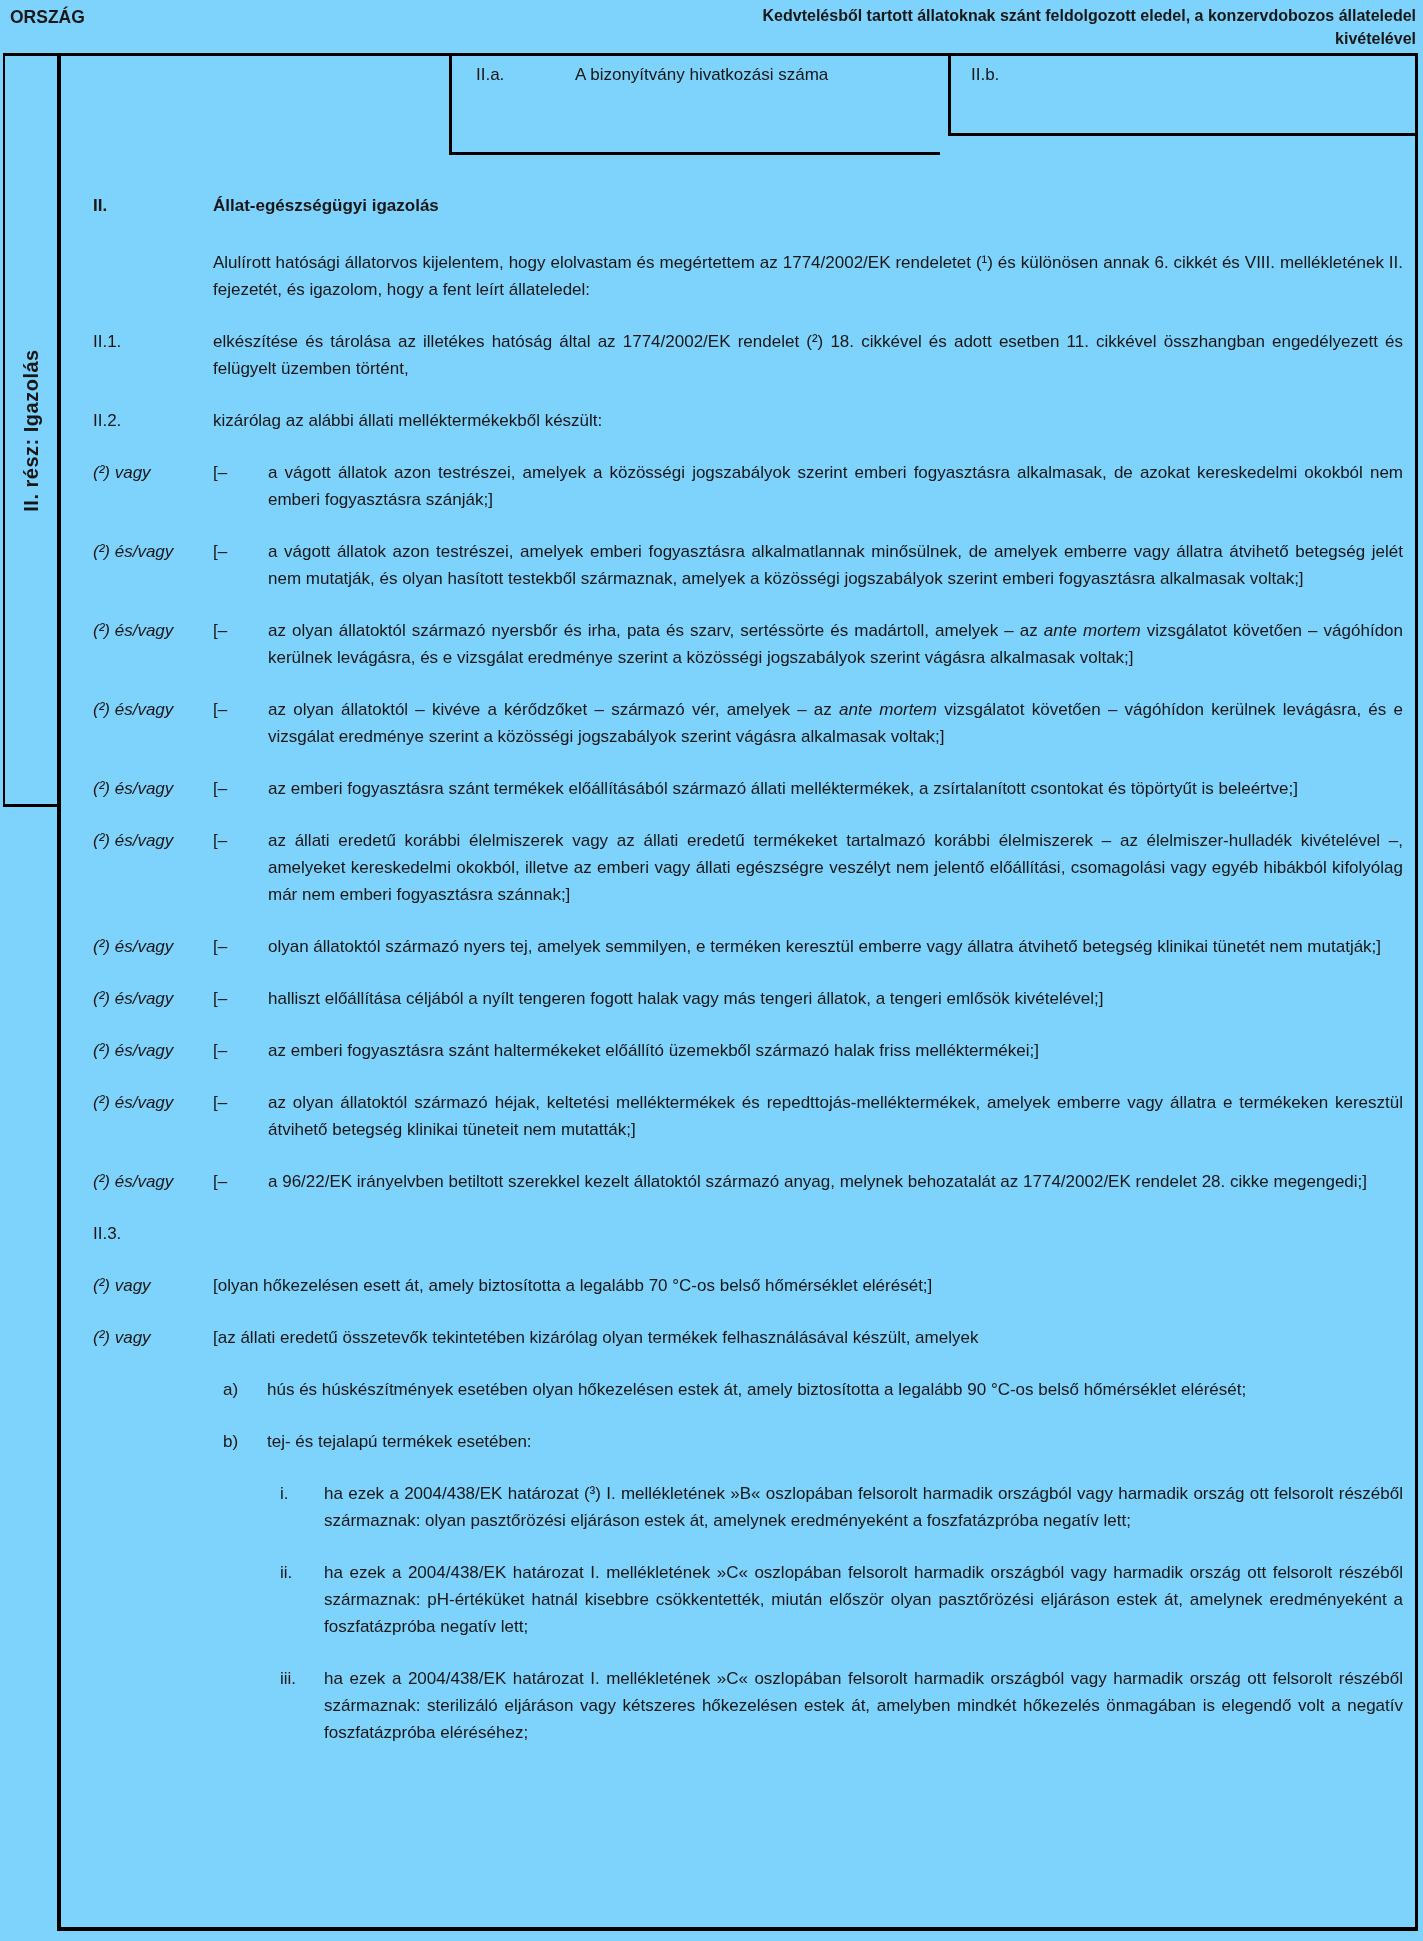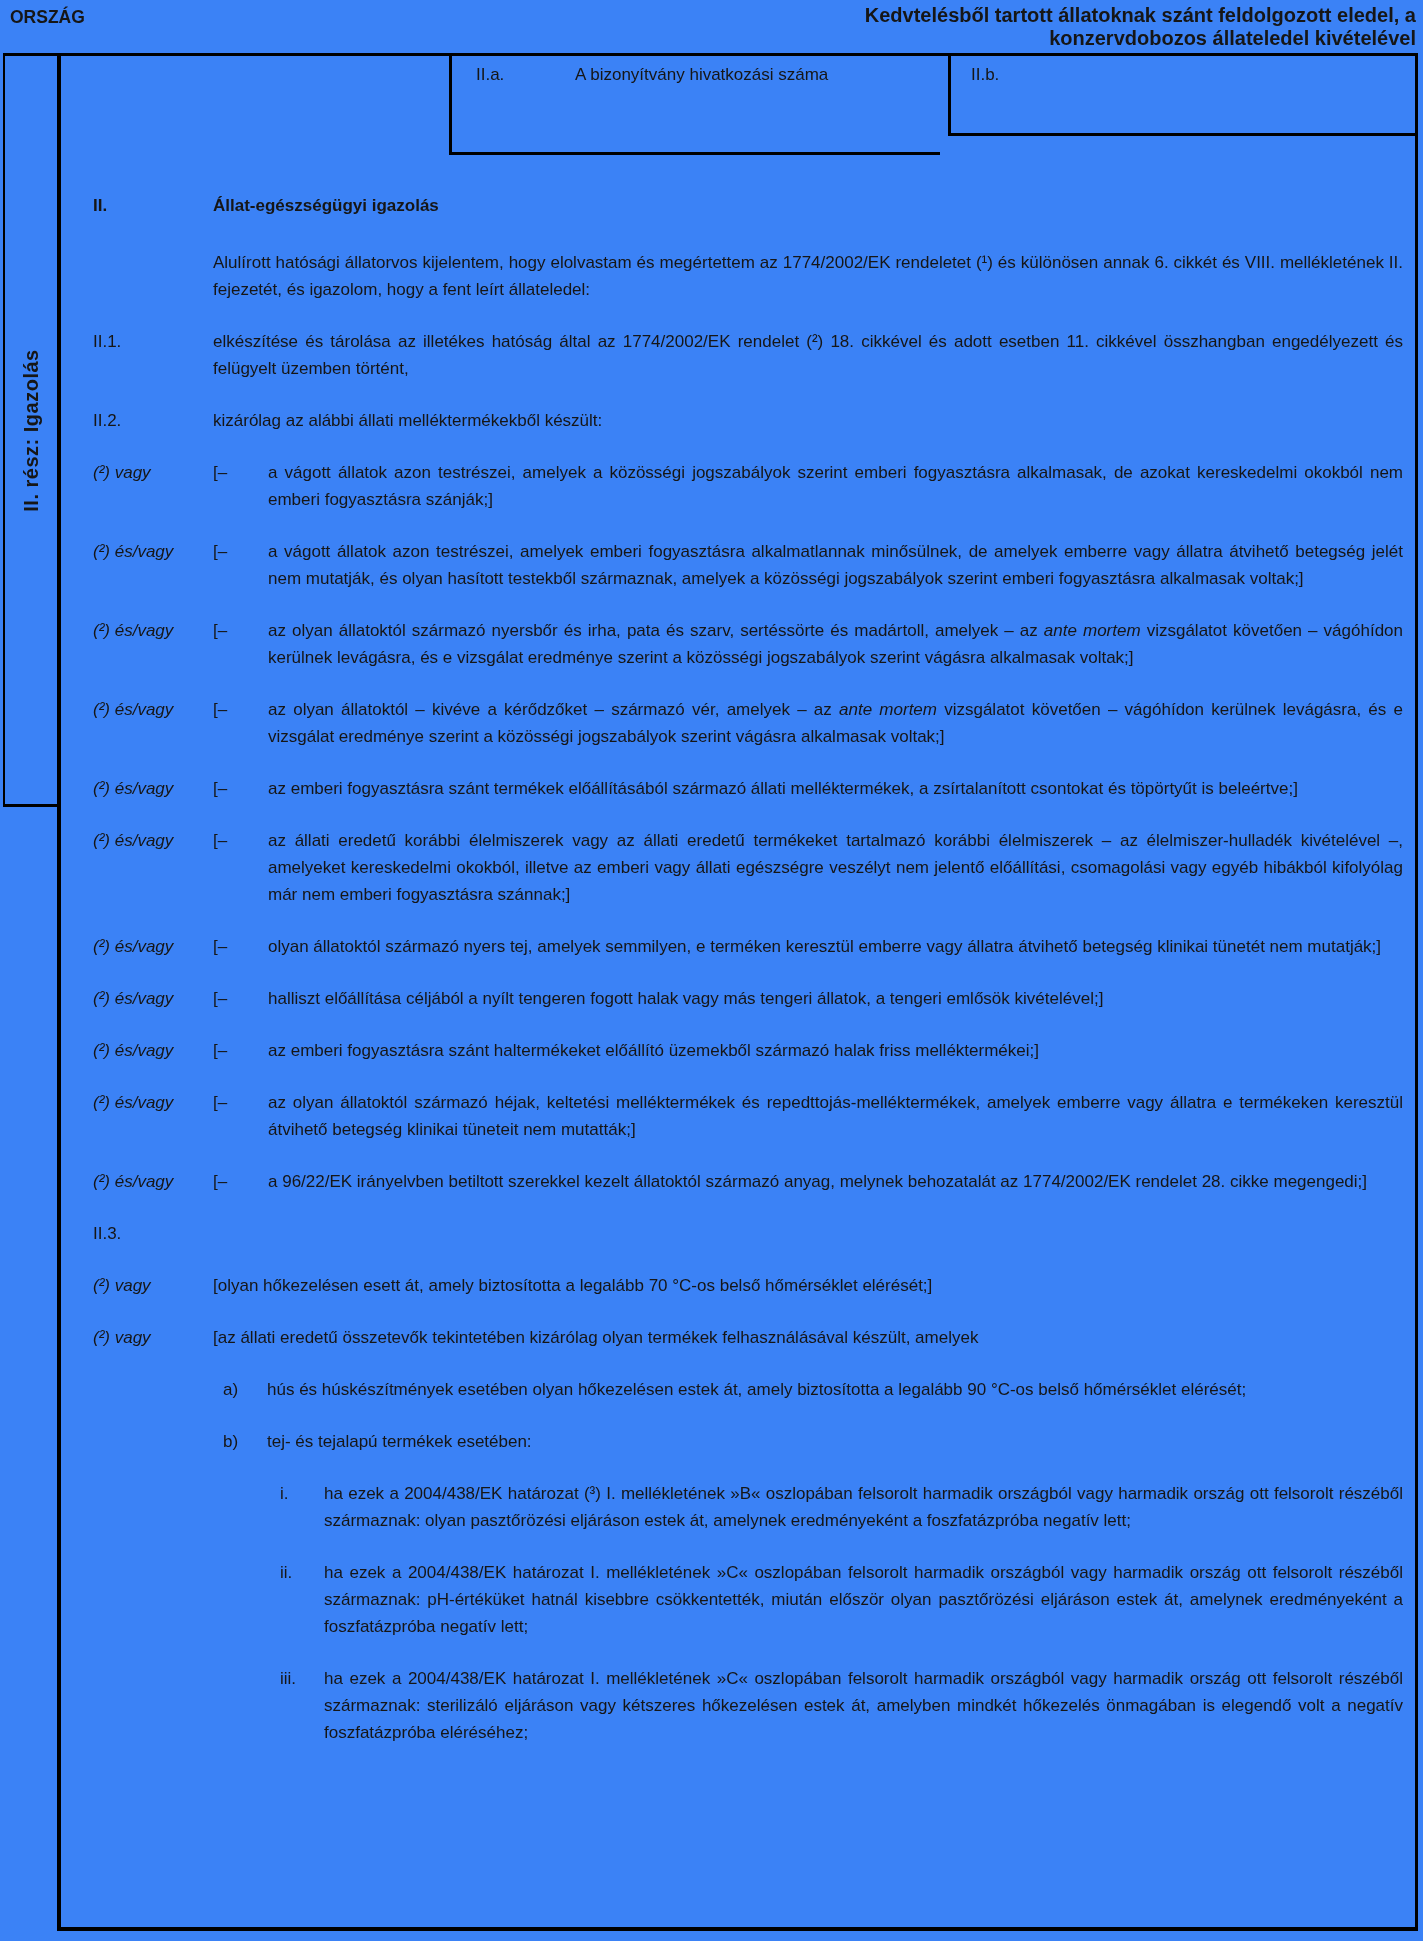--- a/index.html
+++ b/index.html
@@ -1,28 +1,28 @@
 <!DOCTYPE html>
 <html lang="hu"><head>
 <meta charset="utf-8">
 <style>
   html,body{margin:0;padding:0;background:#fff;}
   .page{
-    position:relative;width:1423px;height:1941px;background:#3b82f6;
+    position:relative;width:1423px;height:1941px;background:#7dd3fc;
     font-family:"Liberation Sans","DejaVu Sans",sans-serif;
     font-size:17px;line-height:27px;color:#161616;overflow:hidden;
   }
   .bold{font-weight:bold;}
   .italic{font-style:italic;}
   .just{text-align:justify;}
 
   
   .top-header{position:absolute;left:10px;top:4px;right:7px;display:flex;justify-content:space-between;align-items:flex-start;}
   .country{font-weight:bold;font-size:17.5px;}
-  .doc-title{font-weight:bold;font-size:20px;line-height:23px;text-align:right;max-width:705px;}
+  .doc-title{font-weight:bold;font-size:16px;line-height:23px;text-align:right;max-width:705px;}
 
   
   .frame-top{position:absolute;left:3px;top:53px;width:1415px;height:3px;background:#000;}
   .sidebar-box{
     position:absolute;left:3px;top:56px;width:54px;height:751px;box-sizing:border-box;
     border-left:2px solid #000;border-bottom:3px solid #000;
     display:flex;align-items:center;justify-content:center;overflow:visible;
   }
   .sidebar-label{
     transform:rotate(-90deg);white-space:nowrap;flex:none;

